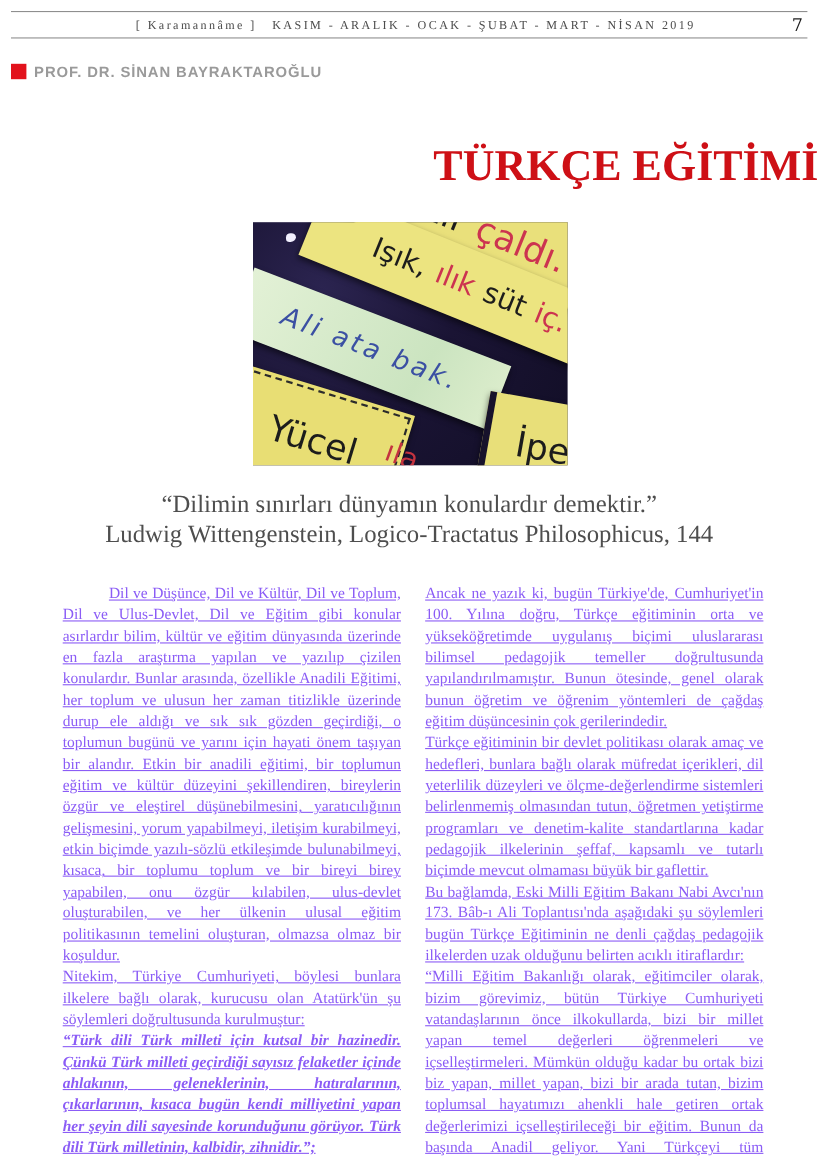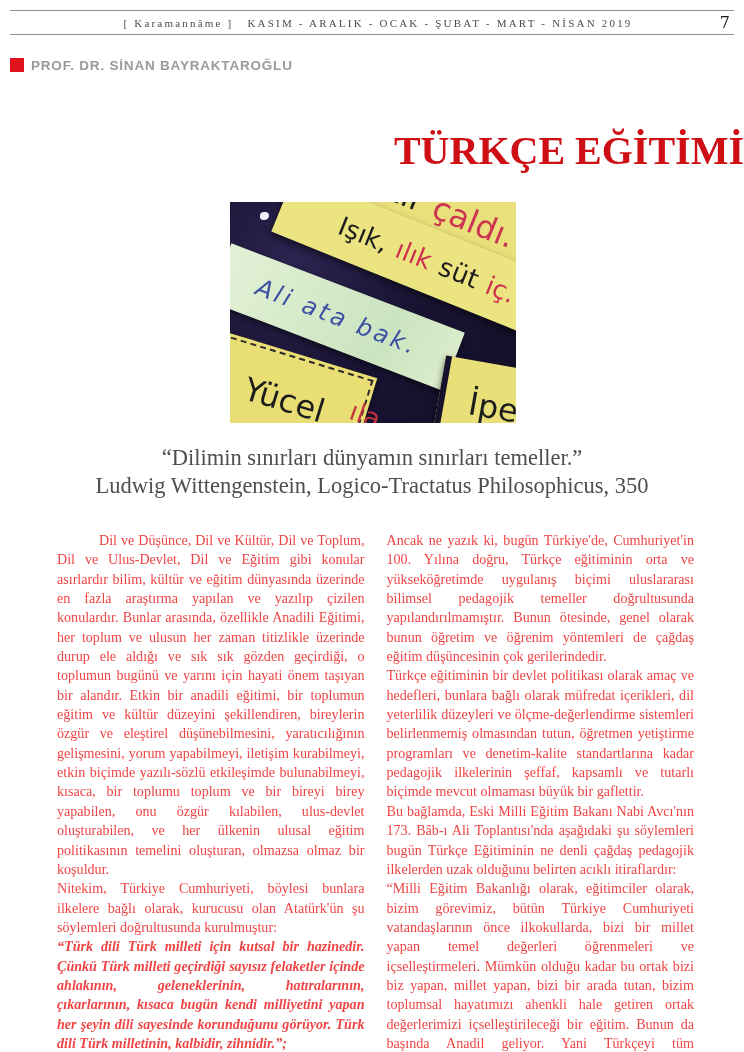--- a/index.html
+++ b/index.html
@@ -96,21 +96,21 @@
   }
 
   
   .columns {
     position:absolute; left:57px; top:531px; width:637px;
     display:flex; gap:22px;
   }
   .col { flex:1 1 0; }
   .col p {
     font-size:14.1px; line-height:19.35px; text-align:justify;
-    color:#ef4444; font-family:"Liberation Serif", serif;
+    color:#8b5cf6; font-family:"Liberation Serif", serif;text-decoration:underline;
   }
   .col p.indent-first { text-indent:42px; }
   .col p.quote-emph { font-weight:bold; font-style:italic; }
 </style>
 </head>
 <body>
 
 <div class="page">
 
   <div class="header-bar">
@@ -145,22 +145,22 @@
     <div class="strip strip-yucel">
       <span class="ink-black">Yücel</span>
     </div>
     <span class="red-partial">ıla</span>
     <div class="strip strip-ipe">
       <span class="ink-black">İpe</span>
     </div>
   </div>
 
   <div class="pullquote">
-    <div>“Dilimin sınırları dünyamın sınırları temeller.”</div>
-    <div>Ludwig Wittengenstein, Logico-Tractatus Philosophicus, 350</div>
+    <div>“Dilimin sınırları dünyamın konulardır demektir.”</div>
+    <div>Ludwig Wittengenstein, Logico-Tractatus Philosophicus, 144</div>
   </div>
 
   <div class="columns">
     <div class="col">
       <p class="indent-first">Dil ve Düşünce, Dil ve Kültür, Dil ve Toplum, Dil ve Ulus-Devlet, Dil ve Eğitim gibi konular asırlardır bilim, kültür ve eğitim dünyasında üzerinde en fazla araştırma yapılan ve yazılıp çizilen konulardır. Bunlar arasında, özellikle Anadili Eğitimi, her toplum ve ulusun her zaman titizlikle üzerinde durup ele aldığı ve sık sık gözden geçirdiği, o toplumun bugünü ve yarını için hayati önem taşıyan bir alandır.  Etkin bir anadili eğitimi, bir toplumun eğitim ve kültür düzeyini şekillendiren, bireylerin özgür ve eleştirel düşünebilmesini, yaratıcılığının gelişmesini, yorum yapabilmeyi, iletişim kurabilmeyi, etkin biçimde yazılı-sözlü etkileşimde bulunabilmeyi, kısaca, bir toplumu toplum ve bir bireyi birey yapabilen, onu özgür kılabilen, ulus-devlet oluşturabilen, ve her ülkenin ulusal eğitim politikasının temelini oluşturan, olmazsa olmaz bir koşuldur.</p>
       <p>Nitekim, Türkiye Cumhuriyeti, böylesi bunlara ilkelere bağlı olarak, kurucusu olan Atatürk'ün şu söylemleri doğrultusunda kurulmuştur:</p>
       <p class="quote-emph">“Türk dili Türk milleti için kutsal bir hazinedir. Çünkü Türk milleti geçirdiği sayısız felaketler içinde ahlakının, geleneklerinin, hatıralarının, çıkarlarının, kısaca bugün kendi milliyetini yapan her şeyin dili sayesinde korunduğunu görüyor. Türk dili Türk milletinin, kalbidir, zihnidir.”;</p>
 
     </div>
     <div class="col">

